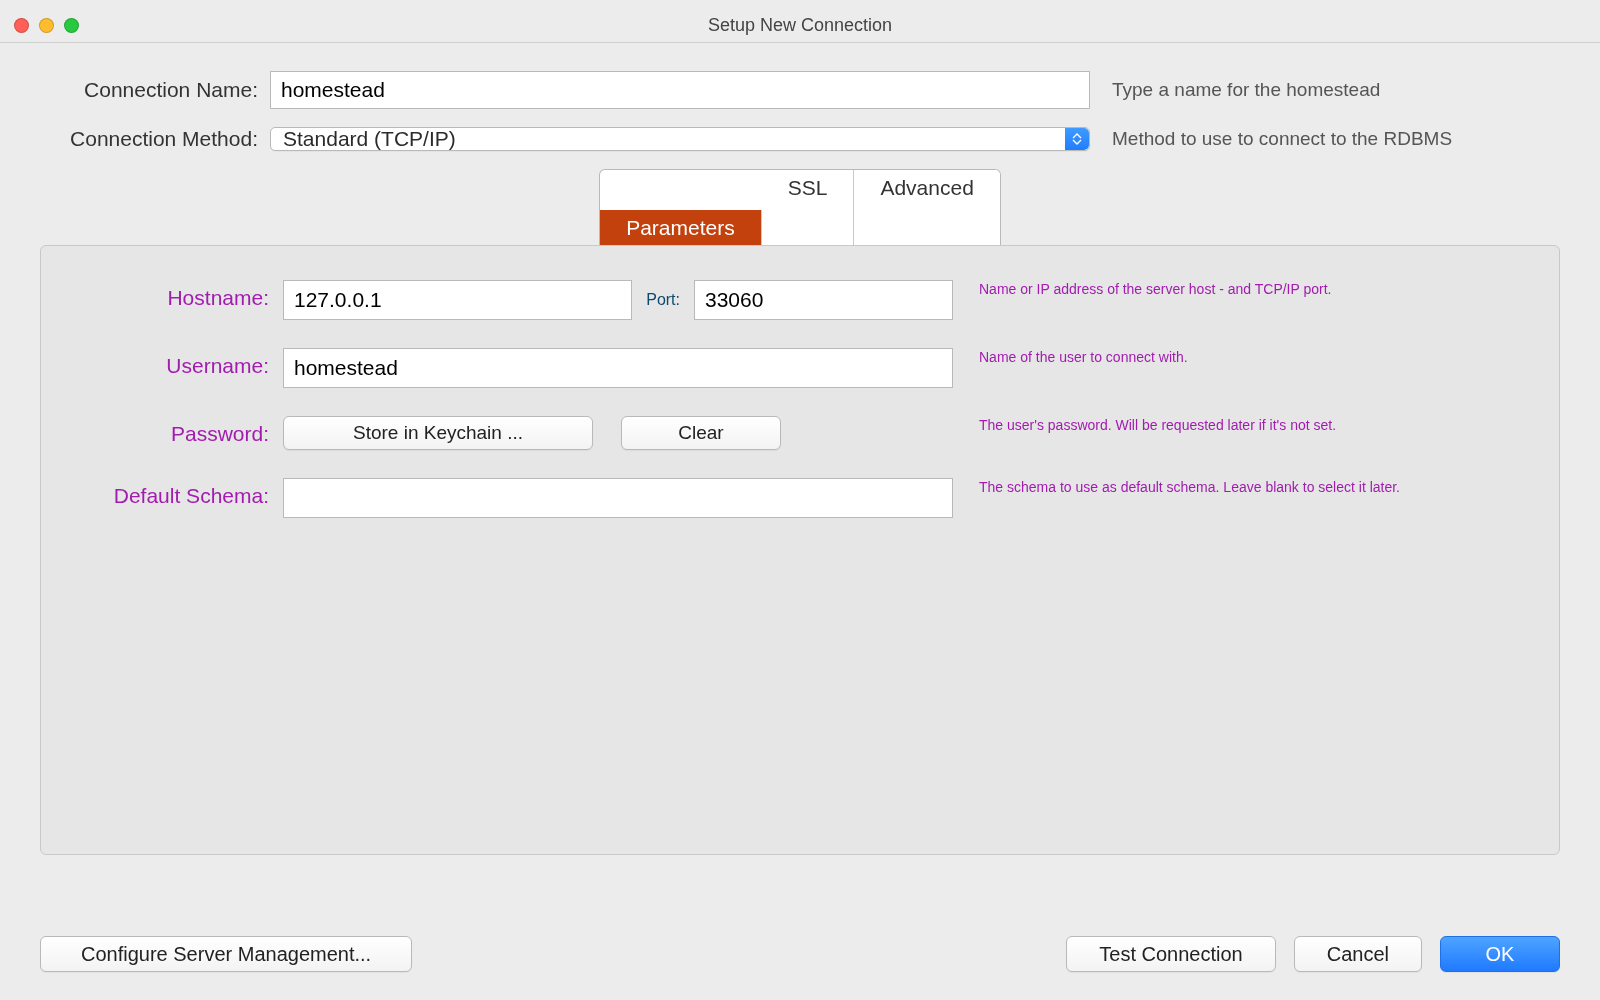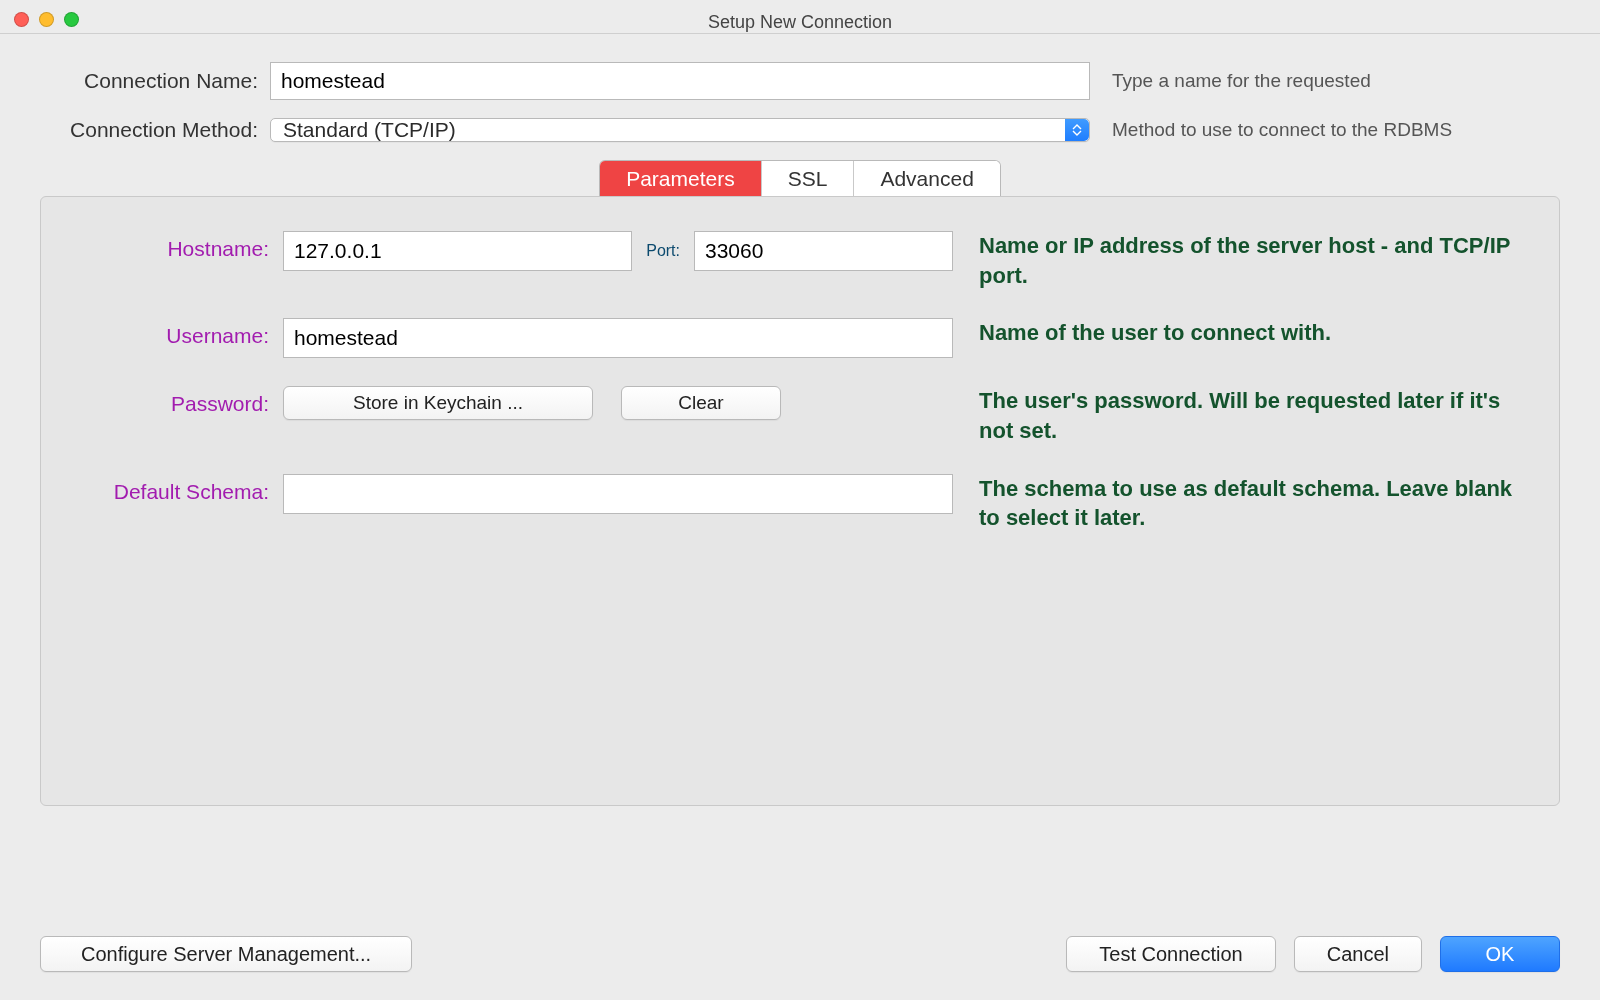--- a/index.html
+++ b/index.html
@@ -7,25 +7,26 @@
     margin: 0; padding: 0;
     width: 1600px; height: 1000px;
     font-family: -apple-system, "Helvetica Neue", Arial, sans-serif;
     background: #ececec;
     color: #2b2b2b;
   }
   
   .titlebar {
     height: 34px;
     display: flex;
-    align-items: flex-start;
+    align-items: center;
     padding: 12px 14px;
     position: relative;
     background: #ececec;
     border-bottom: 1px solid #cfcfcf;
+    margin-top: 9px;
   }
   .traffic { display: flex; gap: 10px; }
   .dot { width: 15px; height: 15px; border-radius: 50%; border: 0.5px solid rgba(0,0,0,0.18); }
   .dot.red    { background: #ff5f57; }
   .dot.yellow { background: #ffbd2e; }
   .dot.green  { background: #28c940; }
   .title {
     position: absolute; left: 0; right: 0; text-align: center;
     font-size: 18px; color: #444; font-weight: 400;
   }
@@ -106,22 +107,23 @@
   .tabseg .tab {
     padding: 6px 26px;
     font-size: 21px;
     border-right: 1px solid #c9c9c9;
     background: #fff;
     color: #333;
     cursor: default;
   }
   .tabseg .tab:last-child { border-right: none; }
   .tabseg .tab.active {
-    background: #ef4444;
+    background: #c2410c;
     color: #fff;
+    margin-top: 40px;
   }
 
   .panel {
     border: 1px solid #c9c9c9;
     border-radius: 6px;
     background: #e6e6e6;
     padding: 34px 22px 26px 22px;
     min-height: 610px;
     position: relative;
     top: -1px;
@@ -137,24 +139,23 @@
     text-align: right;
     padding-right: 14px;
     font-size: 21px;
     color: #a21caf;
     padding-top: 6px;
   }
   .prow .pfield { width: 670px; display: flex; gap: 14px; align-items: center; }
   .prow .phint {
     flex: 1;
     padding-left: 26px;
-    font-size: 22px;
-    color: #14532d;
+    font-size: 14px;
+    color: #a21caf;
     line-height: 1.35;
-    font-weight: bold;
   }
   .prow input.text { height: 40px; }
   .portlbl { font-size: 16px; color: #0c4a6e; }
   input.port { width: 259px; }
 
   button.mac {
     height: 34px;
     padding: 0 26px;
     font-size: 19px;
     border: 1px solid #b9b9b9;
@@ -195,21 +196,21 @@
   <div class="title">Setup New Connection</div>
 </div>
 
 <div class="content">
 
   <div class="toprow">
     <div class="lbl">Connection Name:</div>
     <div class="field">
       <input class="text" type="text" value="homestead" style="">
     </div>
-    <div class="hint">Type a name for the requested</div>
+    <div class="hint">Type a name for the homestead</div>
   </div>
 
   <div class="toprow">
     <div class="lbl">Connection Method:</div>
     <div class="field">
       <div class="selectwrap">
         <span>Standard (TCP/IP)</span>
         <div class="stepper">
           <svg viewBox="0 0 10 6">
               <path d="M1 5 L5 1 L9 5" stroke="#fff" stroke-width="1.4" fill="none"></path>

